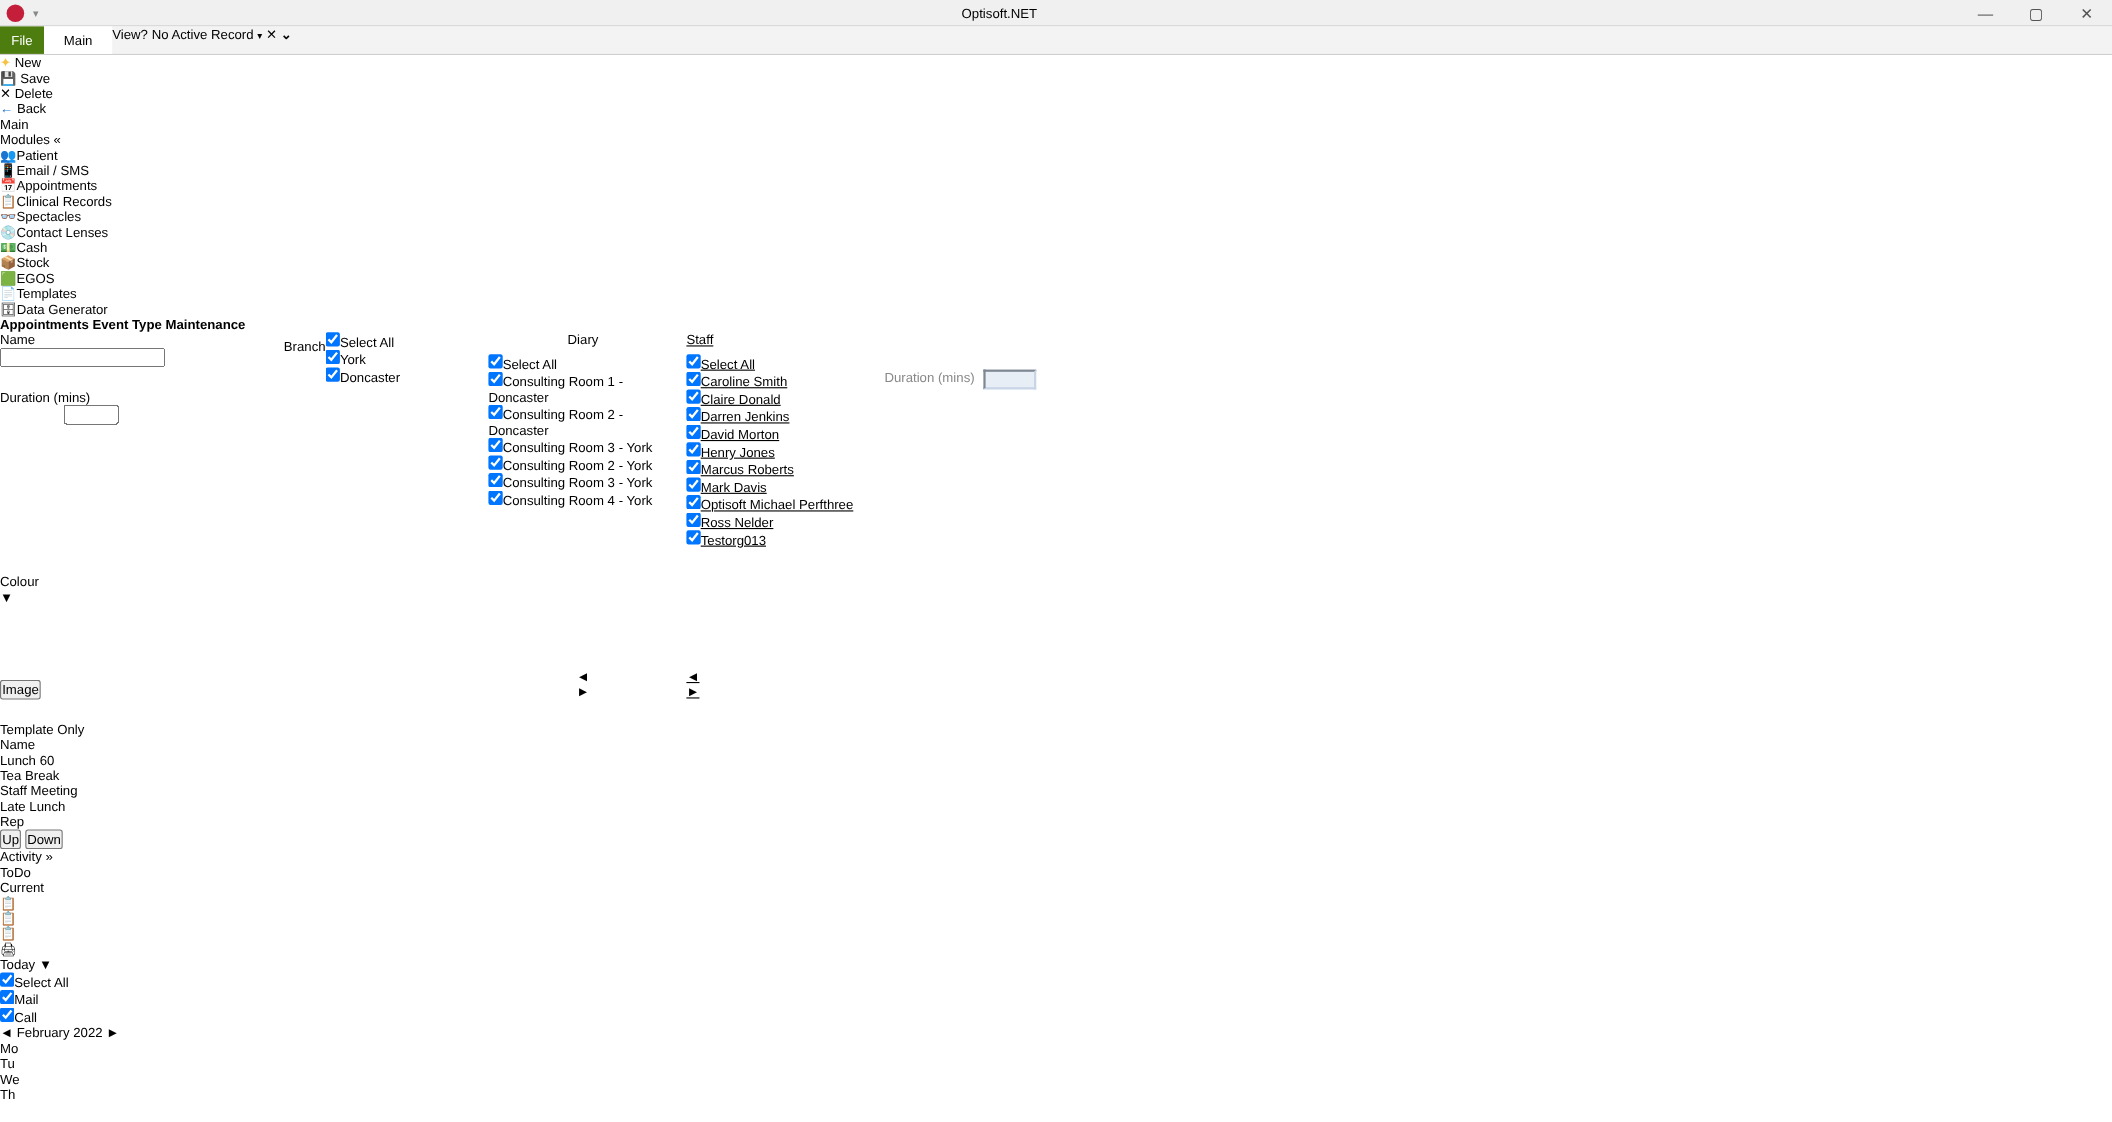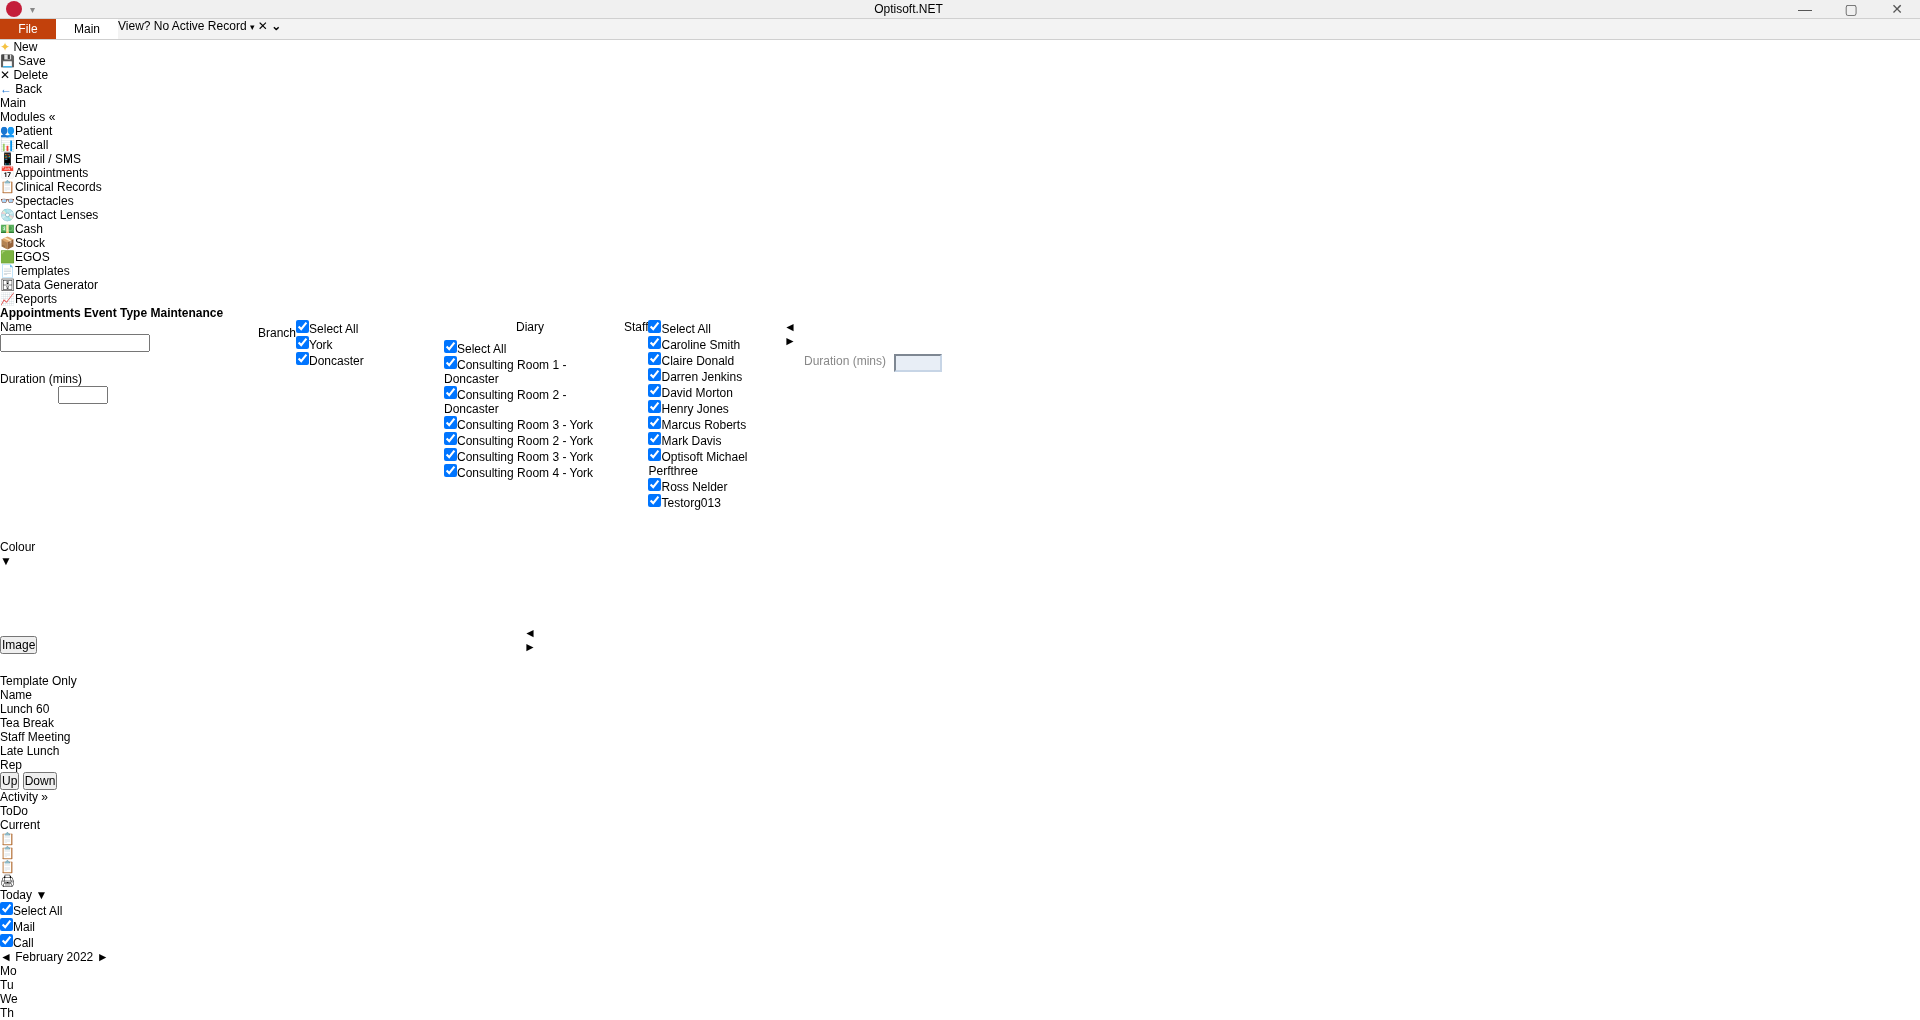--- a/index.html
+++ b/index.html
@@ -9,21 +9,21 @@
 .title-bar { height: 24px; background: #f0f0f0; display: flex; align-items: center; border-bottom: 1px solid #d0d0d0; }
 .title-bar .app-icon { width: 16px; height: 16px; background: #c41e3a; border-radius: 50%; margin: 0 6px; }
 .title-bar .qat-icon { color: #888; margin-left: 2px; font-size: 10px; }
 .title-bar .app-title { flex: 1; text-align: center; color: #000; }
 .win-controls { display: flex; }
 .win-controls span { width: 46px; text-align: center; color: #555; font-size: 14px; }
 
 
 
 .menu-tabs { height: 26px; background: #f3f3f3; display: flex; align-items: stretch; border-bottom: 1px solid #cfcfcf; }
-.menu-tabs .file-tab { background: #c2410c; color: #fff; width: 56px; display: flex; align-items: center; justify-content: center; }
+.menu-tabs .file-tab { background: #4d7c0f; color: #fff; width: 40px; display: flex; align-items: center; justify-content: center; }
 .menu-tabs .tab { padding: 0 18px; display: flex; align-items: center; background: #fff; border-right: 1px solid," border-top: 1px solid #fff; }
 .menu-tabs .tab-plain { padding: 0 18px; display: flex; align-items: center; }
 .menu-right { margin-left: auto; display: flex; align-items: center; padding-right: 8px; gap: 8px; }
 .menu-right .icon-q { color: #1e73d2; font-weight: bold; border: 1px solid #1e73d2; border-radius: 50%; width: 16px; height: 16px; text-align: center; line-height: 14px; font-size: 11px; }
 .menu-right .people-icon { display: flex; }
 .menu-right .people-icon span { width: 8px; height: 8px; border-radius: 50%; display: inline-block; margin-left: -2px; }
 .no-active { color: #000; font-size: 12px; }
 .red-x { color: #d9262c; font-size: 20px; font-weight: bold; }
 .chev { color: #000; font-size: 16px; }
 
@@ -175,32 +175,30 @@
 
 <div class="workspace">
 
   <div class="modules">
     <div class="panel-header">
       <span>Modules</span>
       <span class="collapse-arrows">«</span>
     </div>
     <div class="module-list" id="module-list">
         <div class="module-item"><span class="ic">👥</span><span>Patient</span></div>
-        <div class="module-item"><span class="ic">📊</span><span>Recall</span></div>
         <div class="module-item"><span class="ic">📱</span><span>Email / SMS</span></div>
         <div class="module-item"><span class="ic">📅</span><span>Appointments</span></div>
         <div class="module-item"><span class="ic">📋</span><span>Clinical Records</span></div>
         <div class="module-item"><span class="ic">👓</span><span>Spectacles</span></div>
         <div class="module-item"><span class="ic">💿</span><span>Contact Lenses</span></div>
         <div class="module-item"><span class="ic">💵</span><span>Cash</span></div>
         <div class="module-item"><span class="ic">📦</span><span>Stock</span></div>
         <div class="module-item"><span class="ic">🟩</span><span>EGOS</span></div>
         <div class="module-item"><span class="ic">📄</span><span>Templates</span></div>
         <div class="module-item"><span class="ic">🗄</span><span>Data Generator</span></div>
-        <div class="module-item"><span class="ic">📈</span><span>Reports</span></div>
       </div>
   </div>
 
   <div class="content">
     <div class="content-inner" style="flex:1; min-height:0; overflow:hidden; display:flex; flex-direction:column;">
       <h1>Appointments Event Type Maintenance</h1>
 
       <div style="display:flex; gap:8px;">
 
         <div style="width:250px; display:flex; flex-direction:column; gap:20px;">
@@ -250,21 +248,21 @@
               <div class="check-row"><input type="checkbox" checked="" style=""><span>Consulting Room 2 - York</span></div>
               <div class="check-row"><input type="checkbox" checked="" style=""><span>Consulting Room 3 - York</span></div>
               <div class="check-row"><input type="checkbox" checked="" style=""><span>Consulting Room 4 - York</span></div>
             </div>
           <div class="hscroll-track">
             <div class="arrow">◄</div>
             <div class="arrow">►</div>
           </div>
         </div>
 
-        <div style="width:172px; display:flex; flex-direction:row;">
+        <div style="width:172px; display:flex; flex-direction:column;text-decoration:underline;">
           <div class="header-btn">Staff</div>
           <div style="height:6px"></div>
           <div class="list-box scrolly" style="height:286px;" id="staff-list">
               <div class="check-row"><input type="checkbox" checked="" style=""><span>Select All</span></div>
               <div class="check-row"><input type="checkbox" checked="" style=""><span>Caroline Smith</span></div>
               <div class="check-row"><input type="checkbox" checked="" style=""><span>Claire Donald</span></div>
               <div class="check-row"><input type="checkbox" checked="" style=""><span>Darren Jenkins</span></div>
               <div class="check-row"><input type="checkbox" checked="" style=""><span>David Morton</span></div>
               <div class="check-row"><input type="checkbox" checked="" style=""><span>Henry Jones</span></div>
               <div class="check-row"><input type="checkbox" checked="" style=""><span>Marcus Roberts</span></div>

